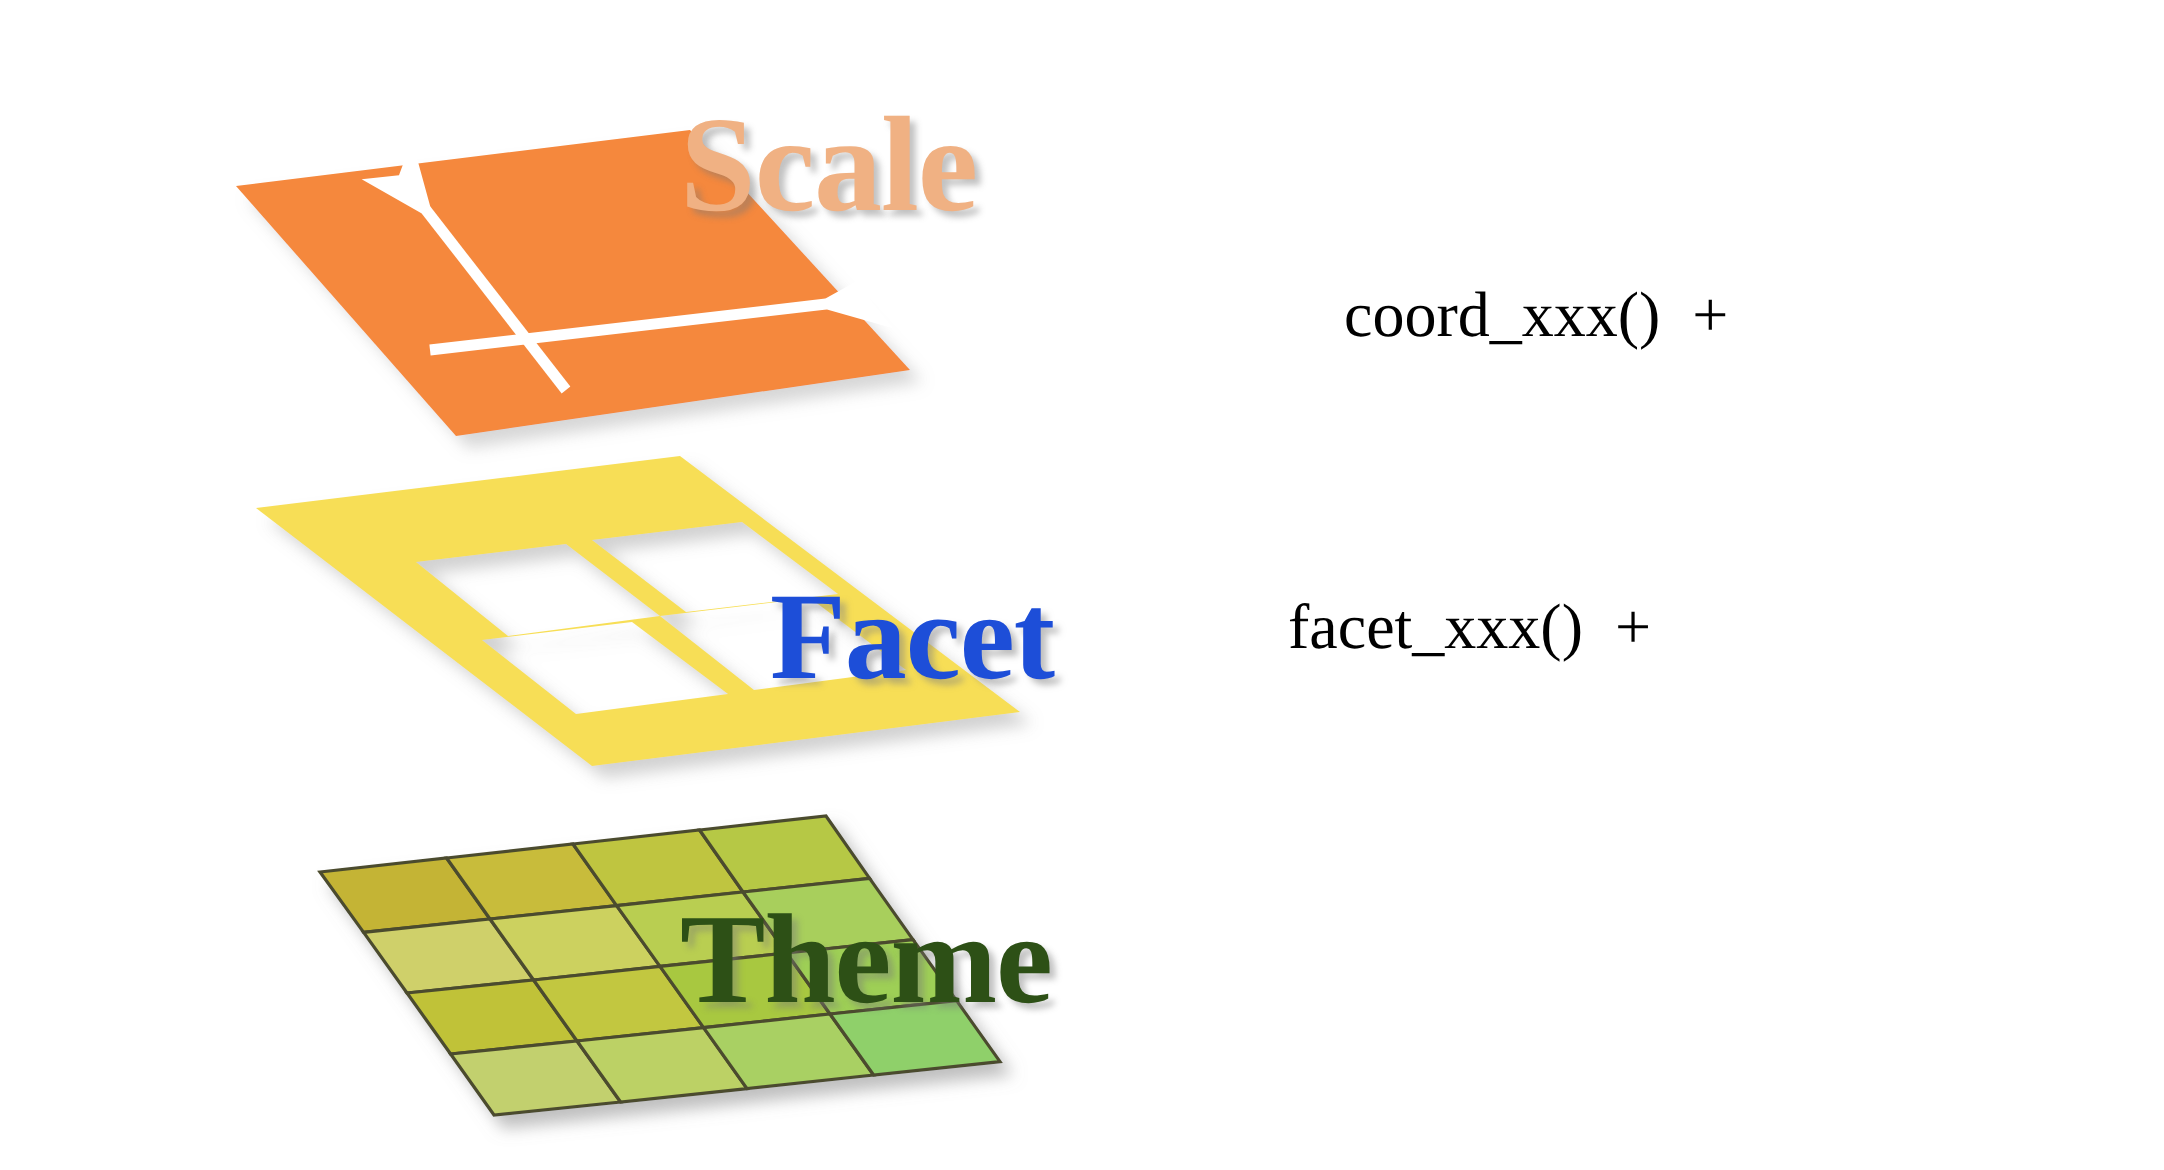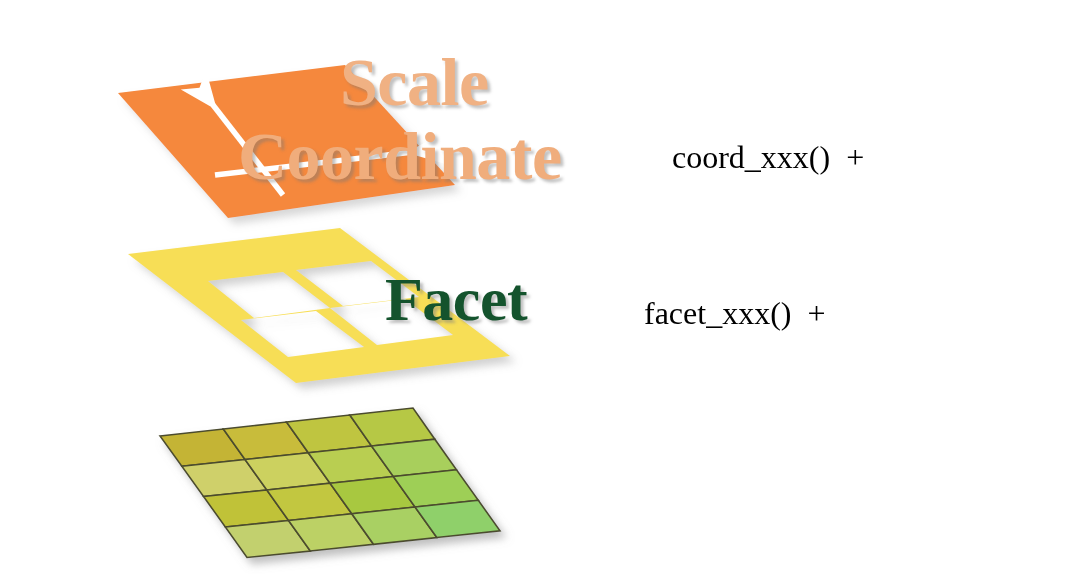--- a/index.html
+++ b/index.html
@@ -30,23 +30,23 @@
     color:#f0b183;
     text-shadow:3px 3px 3px rgba(120,120,120,.45);
   }
   #word-coordinate{
     left:238px; top:122px;
     font-size:68px;
     color:#f0ad7c;
     text-shadow:3px 3px 3px rgba(120,120,120,.45);
   }
   #word-facet{
-    left:385px; top:268px;
+    left:385px; top:288px;
     font-size:62px;
-    color:#14532d;
+    color:#1d4ed8;
     text-shadow:3px 3px 3px rgba(130,130,130,.5);
   }
   #word-theme{
     left:340px; top:448px;
     font-size:64px;
     color:#2d5016;
     text-shadow:3px 3px 3px rgba(120,120,120,.45);
   }
 
   
@@ -139,24 +139,24 @@
 
       <line x1="285,0" style="display:none"></line>
       <line x1="283" y1="195" x2="213" y2="105" stroke="#ffffff" stroke-width="5.5" marker-end="url(#arrow-up)"></line>
 
       <line x1="215" y1="175" x2="413" y2="152" stroke="#ffffff" stroke-width="5.5" marker-end="url(#arrow-right)"></line>
     </g>
   </svg>
 
   <div class="layer-word" id="word-scale">Scale</div>
 
-  <div class="layer-word" id="word-coordinate">Coordinate</div>
 
   <div class="layer-word" id="word-facet">Facet</div>
 
+  <div class="layer-word" id="word-theme">Theme</div>
 
 
   <div class="code-label" id="code-coord">coord_xxx()  +</div>
 
   <div class="code-label" id="code-facet">facet_xxx()  +</div>
 
 
 </div>
 
 </body></html>

